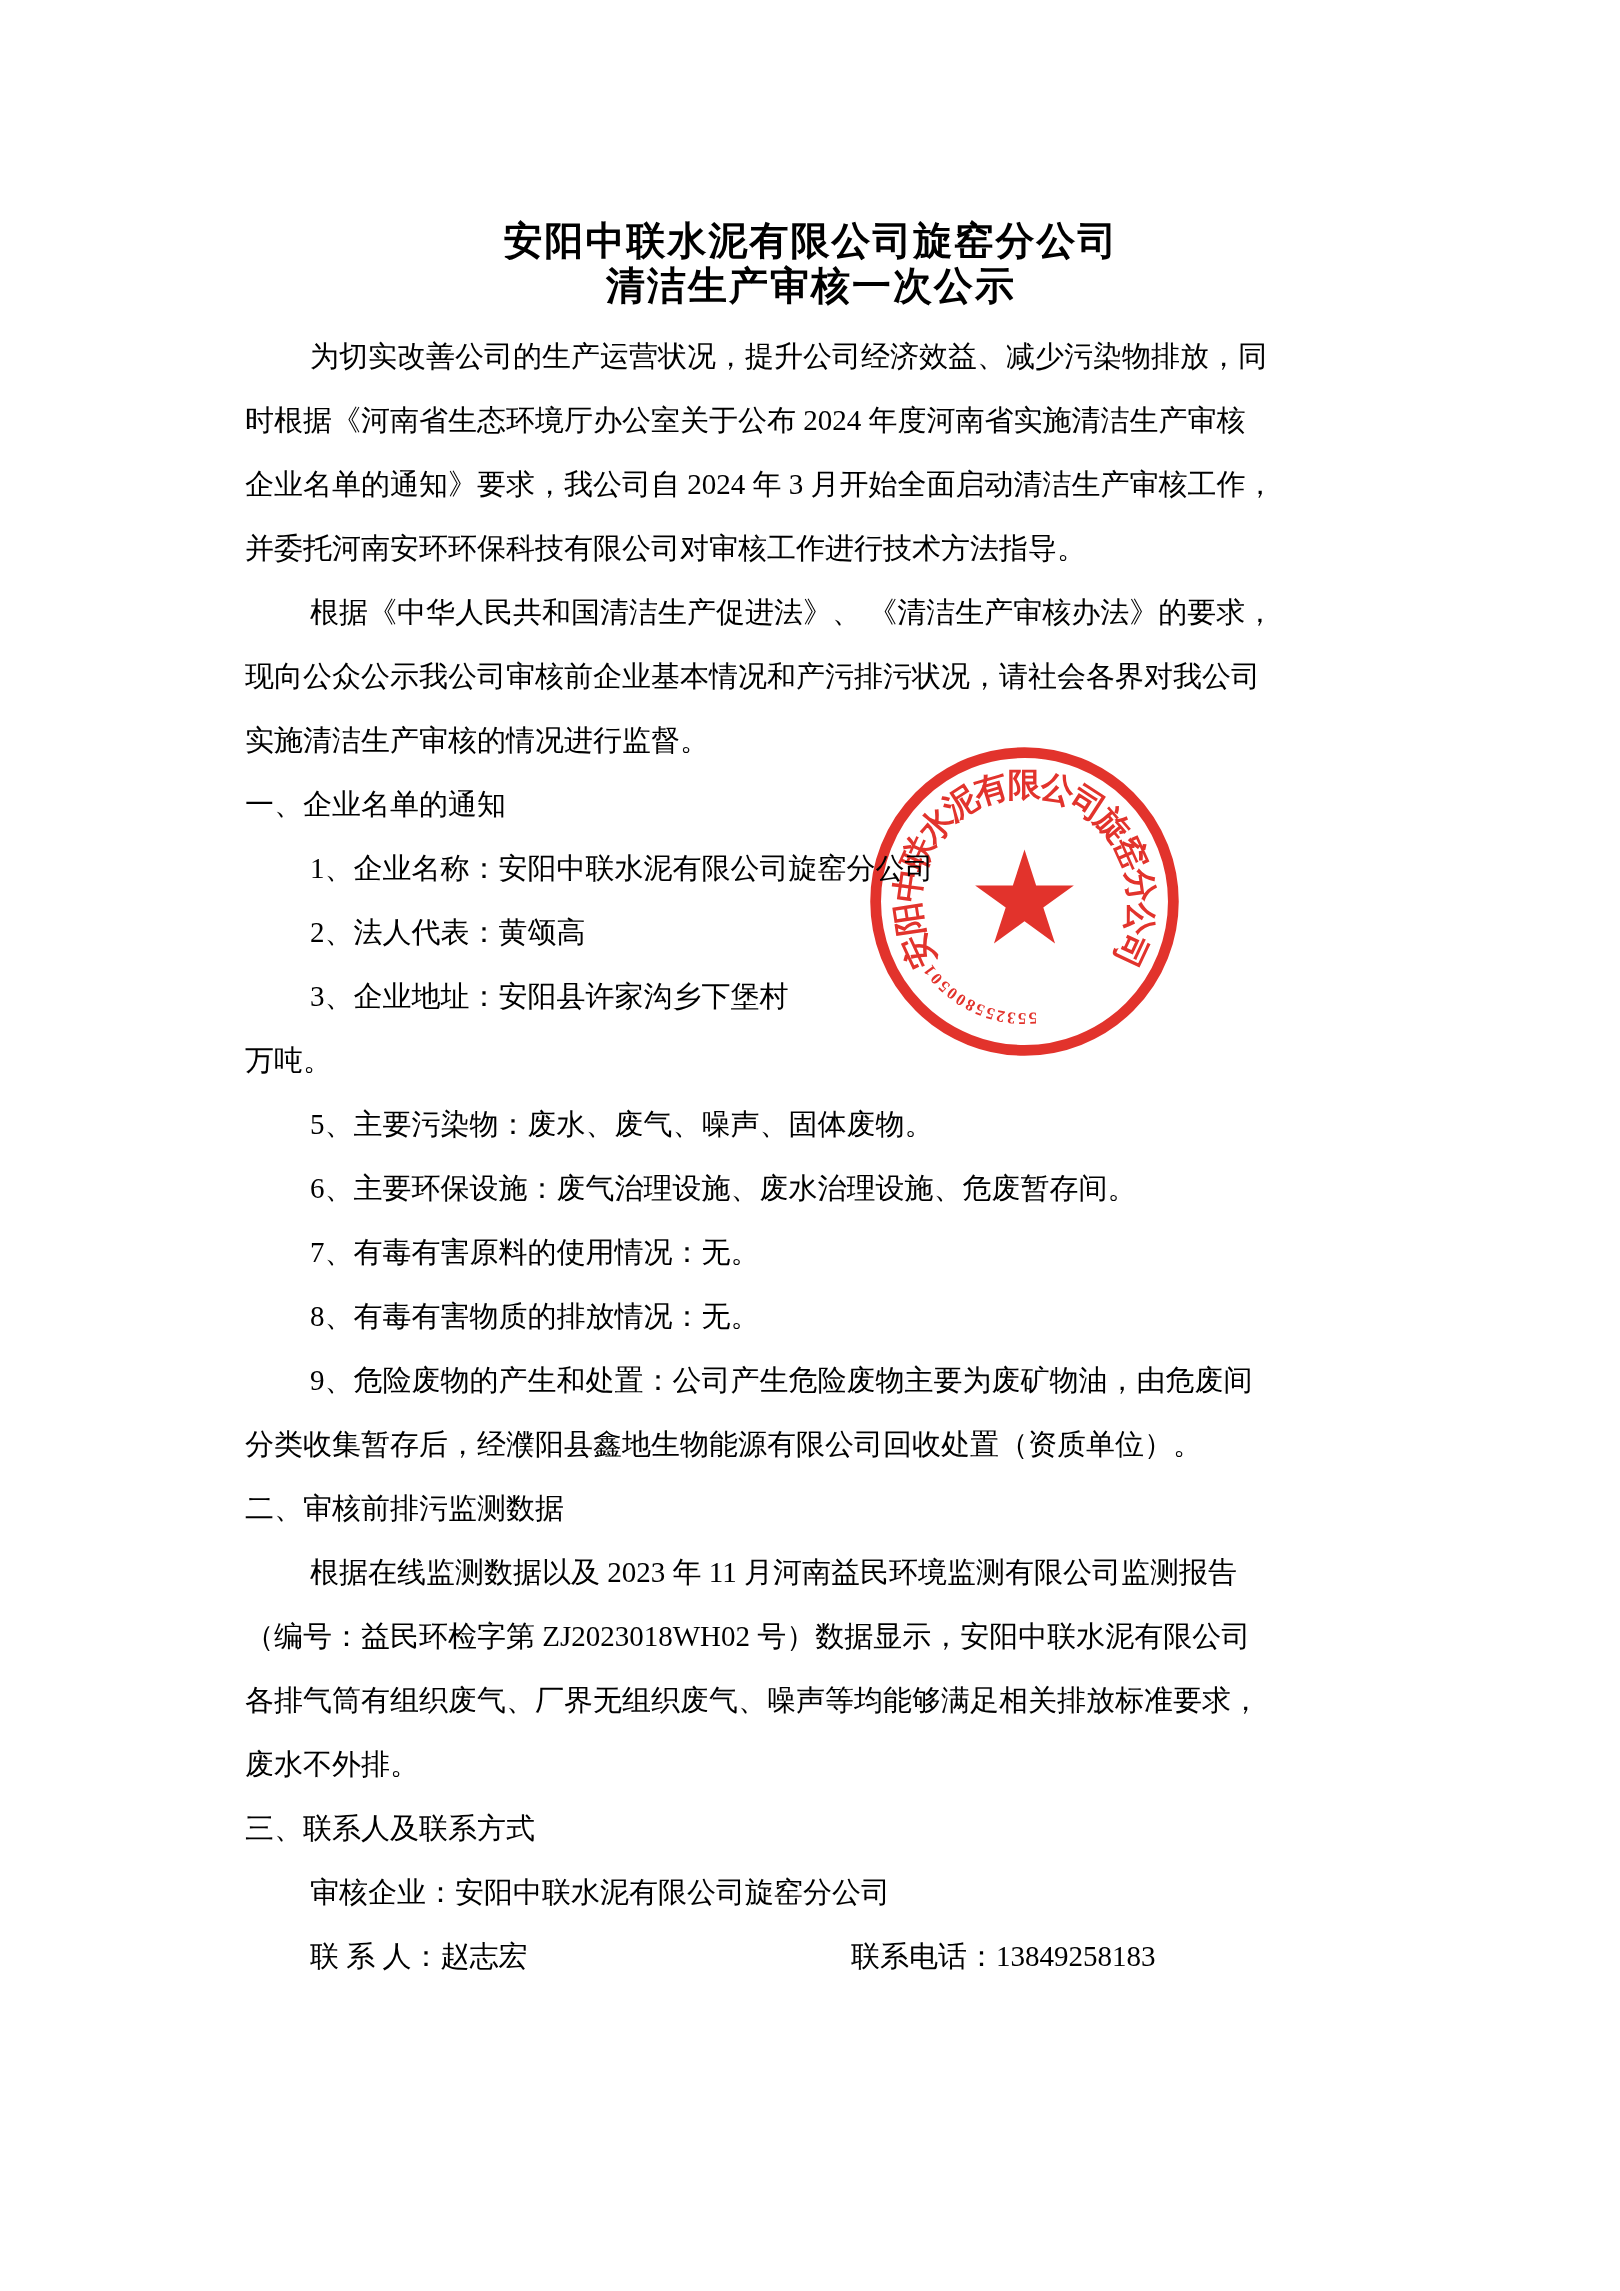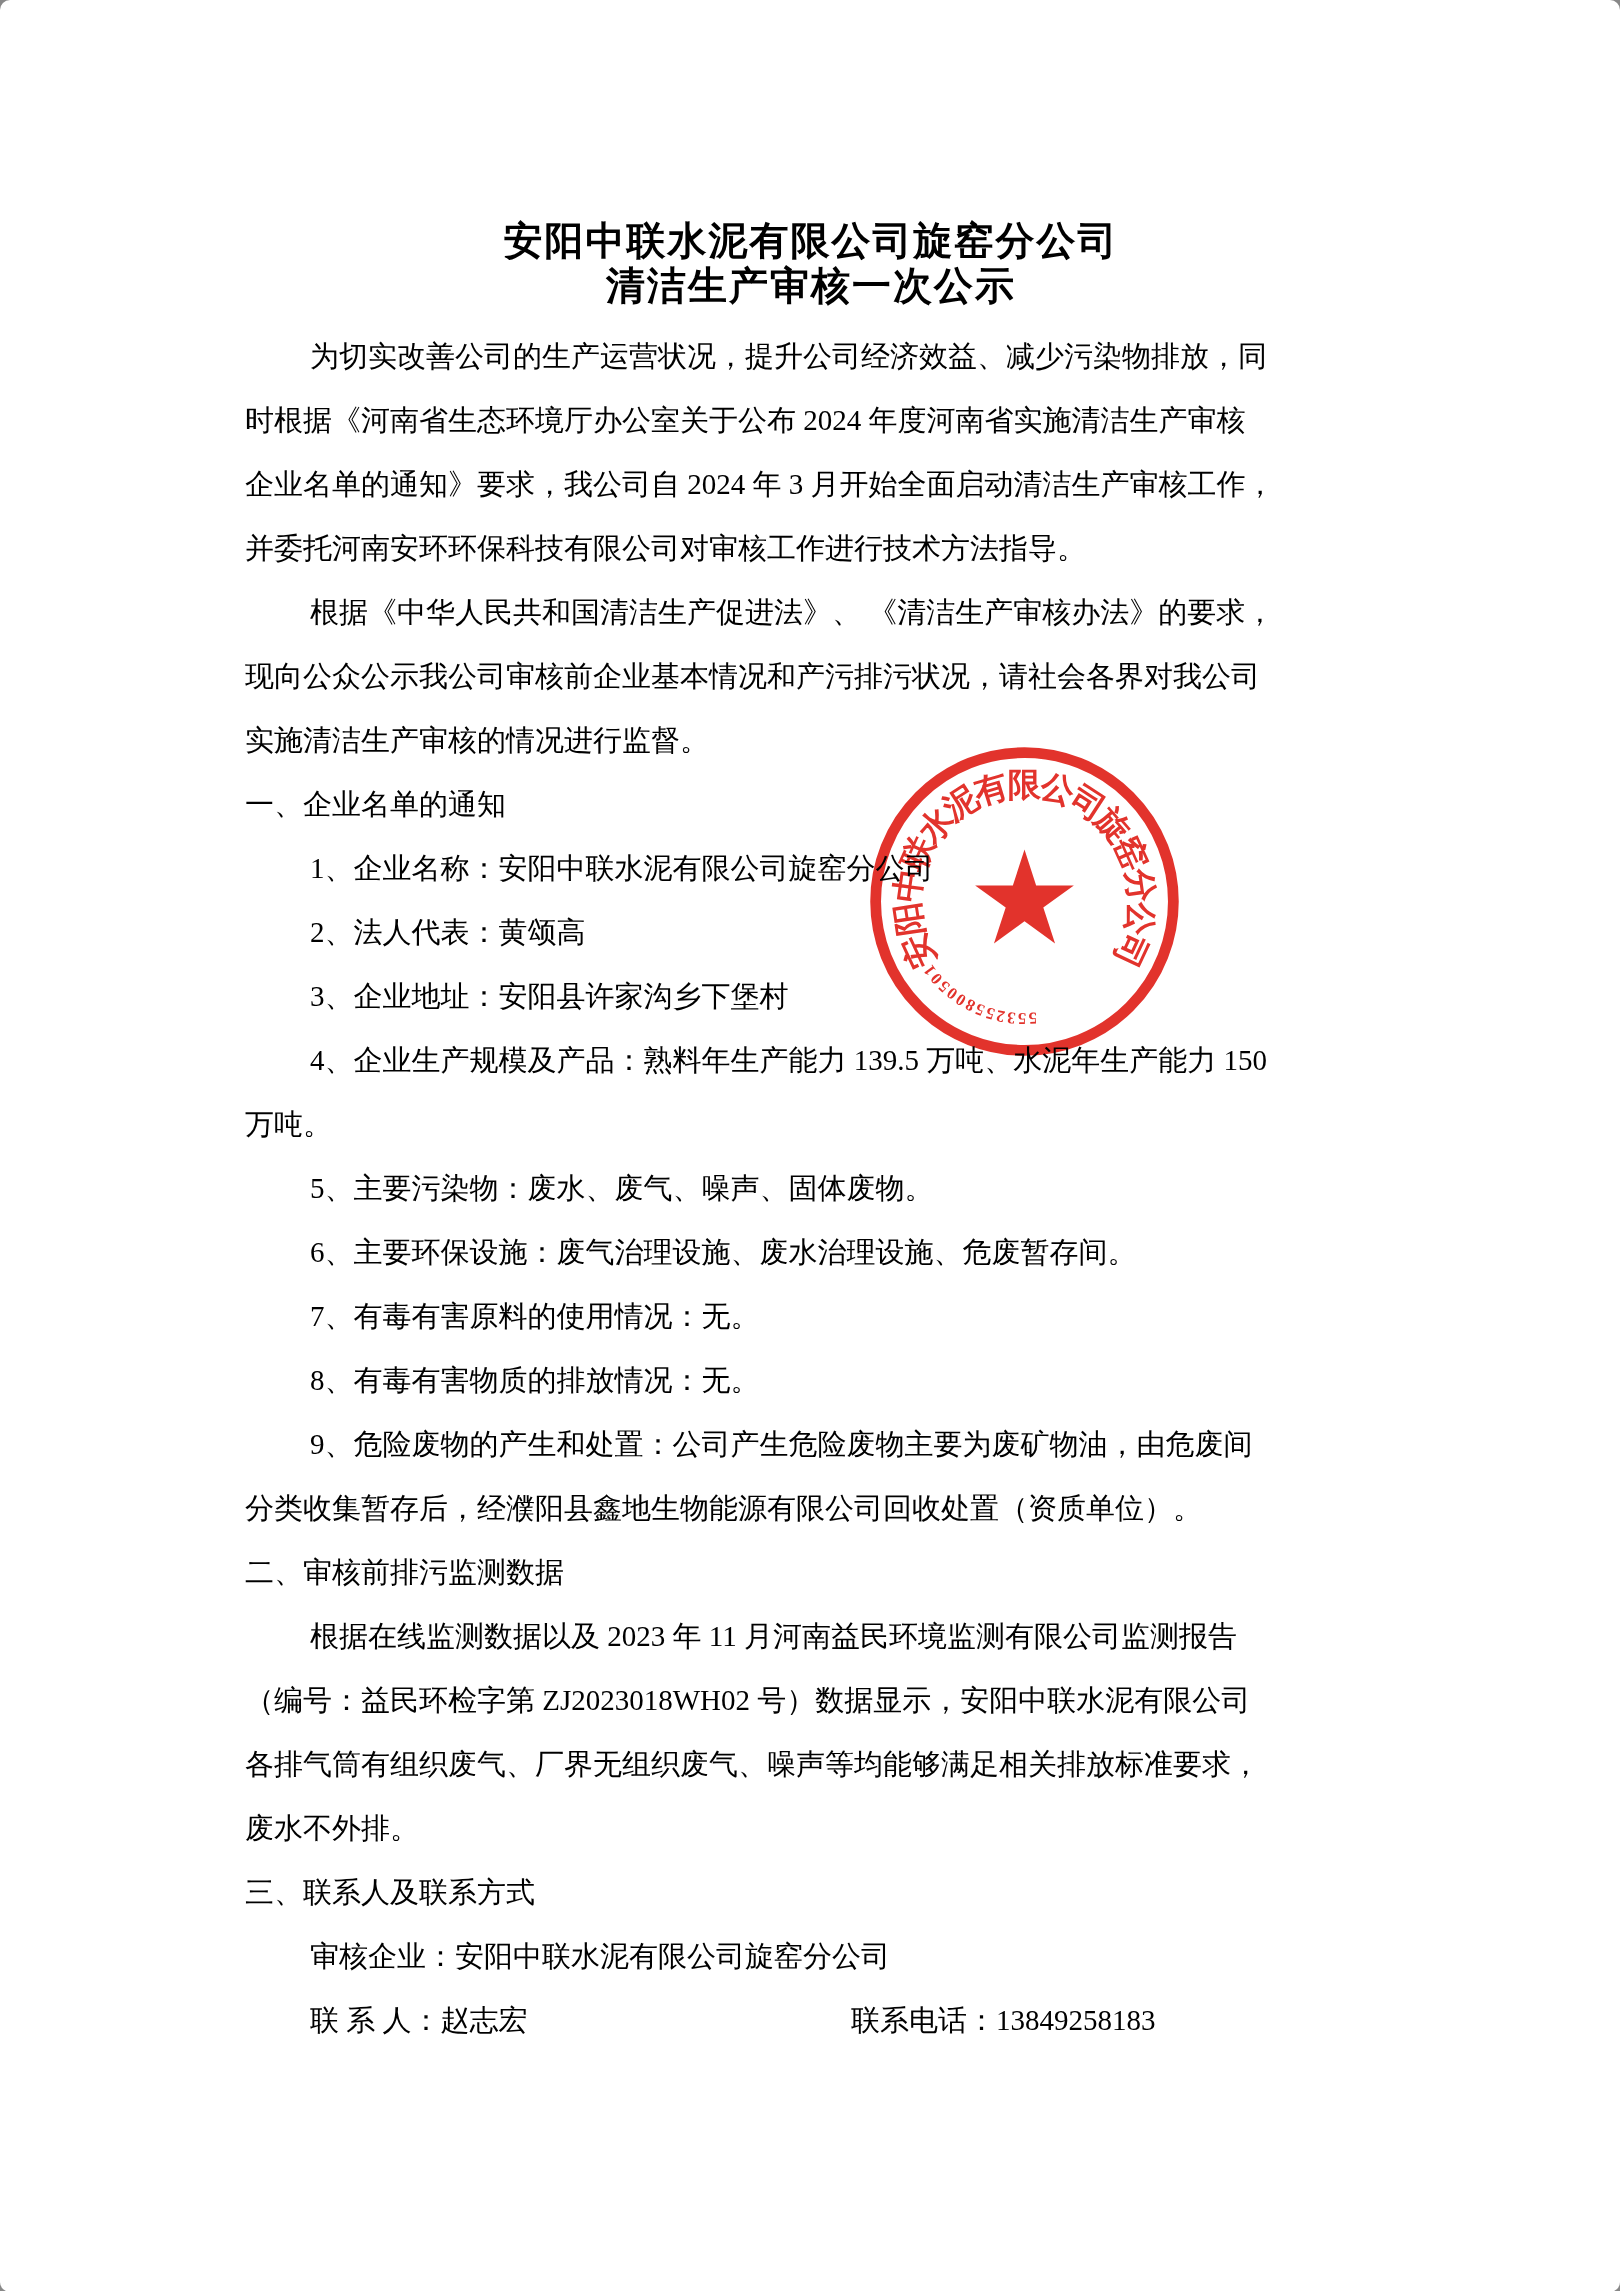--- a/index.html
+++ b/index.html
@@ -3,21 +3,20 @@
 <meta charset="utf-8">
 <style>
   html,body { margin:0; padding:0; background:#888; }
   .page {
     position:relative;
     width:1620px; height:2292px;
     background:#ffffff;
     overflow:hidden;
     font-family:"Liberation Serif", serif;
     color:#000;
-    border-radius:10px;
   }
   .titles {
     margin:218px 243px 0 245px;
     text-align:center;
     font-family:"Liberation Sans", sans-serif;
     font-weight:bold;
   }
   .title1 { font-size:39px; line-height:45px; letter-spacing:2px; }
   .title2 { font-size:39px; line-height:45px; letter-spacing:2px; }
   .docbody {
@@ -61,21 +60,20 @@
       <div class="line">时根据《河南省生态环境厅办公室关于公布 2024 年度河南省实施清洁生产审核</div>
       <div class="line">企业名单的通知》要求，我公司自 2024 年 3 月开始全面启动清洁生产审核工作，</div>
       <div class="line">并委托河南安环环保科技有限公司对审核工作进行技术方法指导。</div>
       <div class="line ind">根据《中华人民共和国清洁生产促进法》、 《清洁生产审核办法》的要求，</div>
       <div class="line">现向公众公示我公司审核前企业基本情况和产污排污状况，请社会各界对我公司</div>
       <div class="line">实施清洁生产审核的情况进行监督。</div>
       <div class="line">一、企业名单的通知</div>
       <div class="line ind">1、企业名称：安阳中联水泥有限公司旋窑分公司</div>
       <div class="line ind">2、法人代表：黄颂高</div>
       <div class="line ind">3、企业地址：安阳县许家沟乡下堡村</div>
-      <div class="line ind">4、企业生产规模及产品：熟料年生产能力 139.5 万吨、水泥年生产能力 150</div>
       <div class="line">万吨。</div>
       <div class="line ind">5、主要污染物：废水、废气、噪声、固体废物。</div>
       <div class="line ind">6、主要环保设施：废气治理设施、废水治理设施、危废暂存间。</div>
       <div class="line ind">7、有毒有害原料的使用情况：无。</div>
       <div class="line ind">8、有毒有害物质的排放情况：无。</div>
       <div class="line ind">9、危险废物的产生和处置：公司产生危险废物主要为废矿物油，由危废间</div>
       <div class="line">分类收集暂存后，经濮阳县鑫地生物能源有限公司回收处置（资质单位）。</div>
       <div class="line">二、审核前排污监测数据</div>
       <div class="line ind">根据在线监测数据以及 2023 年 11 月河南益民环境监测有限公司监测报告</div>
       <div class="line">（编号：益民环检字第 ZJ2023018WH02 号）数据显示，安阳中联水泥有限公司</div>

